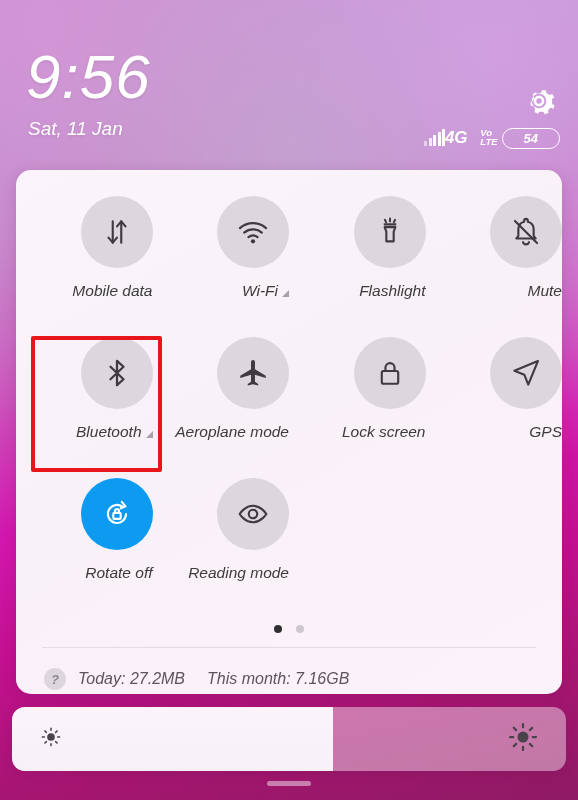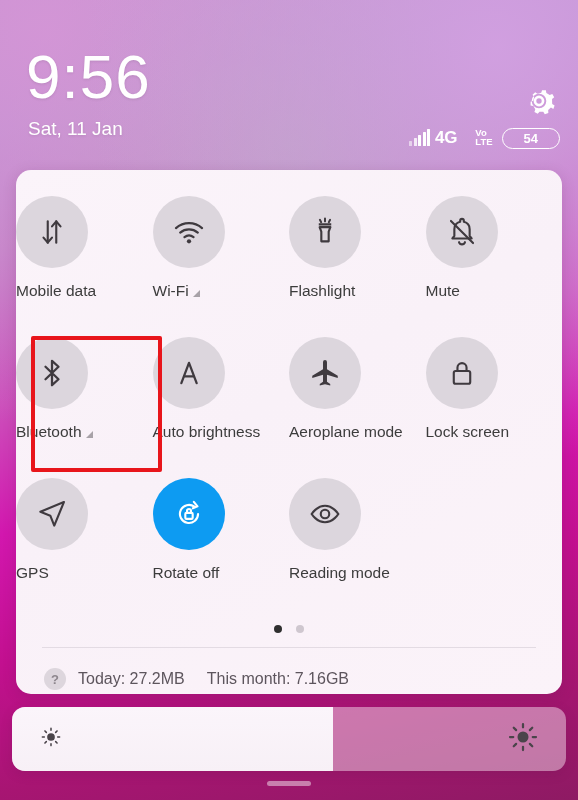--- a/index.html
+++ b/index.html
@@ -22,20 +22,21 @@
       linear-gradient(168deg,
         #c392cf 0%,
         #bb8fce 14%,
         #c07fc4 27%,
         #cc4fbb 44%,
         #d217ae 58%,
         #c2108f 72%,
         #a71572 86%,
         #8e1a63 100%);
     overflow: hidden;
+    font-style: italic;
   }
 
   
   .statusbar {
     position: absolute;
     top: 0; left: 0; right: 0;
     height: 160px;
   }
   .clock {
     position: absolute;
@@ -63,21 +64,20 @@
     right: 20px;
     top: 82px;
     width: 38px; height: 38px;
   }
   .status-right {
     position: absolute;
     right: 18px;
     top: 126px;
     display: flex;
     align-items: center;
-    gap: 5px;
     height: 24px;
   }
   .sigbars { display: flex; align-items: flex-end; gap: 1.5px; height: 15px; }
   .sigbars i { display: block; width: 3px; background: #ffffff; border-radius: 0.5px; }
   .sigbars i:nth-child(1) { height: 5px;  opacity: 0.55; }
   .sigbars i:nth-child(2) { height: 8px;  opacity: 0.80; }
   .sigbars i:nth-child(3) { height: 11px; }
   .sigbars i:nth-child(4) { height: 14px; }
   .sigbars i:nth-child(5) { height: 17px; }
   .nettype {
@@ -128,21 +128,21 @@
     top: 20px; left: 0; right: 0;
     display: grid;
     grid-template-columns: repeat(4, 1fr);
     grid-auto-rows: 141px;
   }
 
   .tile {
     position: relative;
     display: flex;
     flex-direction: column;
-    align-items: flex-start;
+    align-items: flex-end;
     justify-content: flex-start;
     padding-top: 6px;
   }
   .tile-circle {
     width: 72px; height: 72px;
     border-radius: 50%;
     background: #dcd6dd;
     display: flex;
     align-items: center;
     justify-content: center;
@@ -367,33 +367,20 @@
           <div class="tile-circle">
             <svg width="34" height="34" viewBox="0 0 24 24">
               <g stroke="#3f3a3f" stroke-width="1.6" fill="none" stroke-linecap="round" stroke-linejoin="round">
                 <path d="M7.4 7.6L16.6 16.4 12 20.6V3.4l4.6 4.2L7.4 16.4"></path>
               </g>
             </svg>
           </div>
           <div class="tile-label">
             <span>Bluetooth</span>
             <span class="expander"></span>
-          </div>
-        </div>
-        <div class="tile">
-          <div class="tile-circle">
-            <svg width="34" height="34" viewBox="0 0 24 24">
-              <g stroke="#3f3a3f" stroke-width="1.6" fill="none" stroke-linecap="round" stroke-linejoin="round">
-                <path d="M6.6 19.2L12 4.8l5.4 14.4"></path>
-                <path d="M8.8 14.4h6.4"></path>
-              </g>
-            </svg>
-          </div>
-          <div class="tile-label">
-            <span>Auto brightness</span>
           </div>
         </div>
         <div class="tile">
           <div class="tile-circle">
             <svg width="34" height="34" viewBox="0 0 24 24">
               <path fill="#3f3a3f" d="M21 15.6v-1.7l-7.6-4.6V4.2a1.4 1.4 0 1 0-2.8 0v5.1L3 13.9v1.7l7.6-2.3v4.9l-2.3 1.5v1.2L12 20l3.7.9v-1.2l-2.3-1.5v-4.9z"></path>
             </svg>
           </div>
           <div class="tile-label">
             <span>Aeroplane mode</span>

